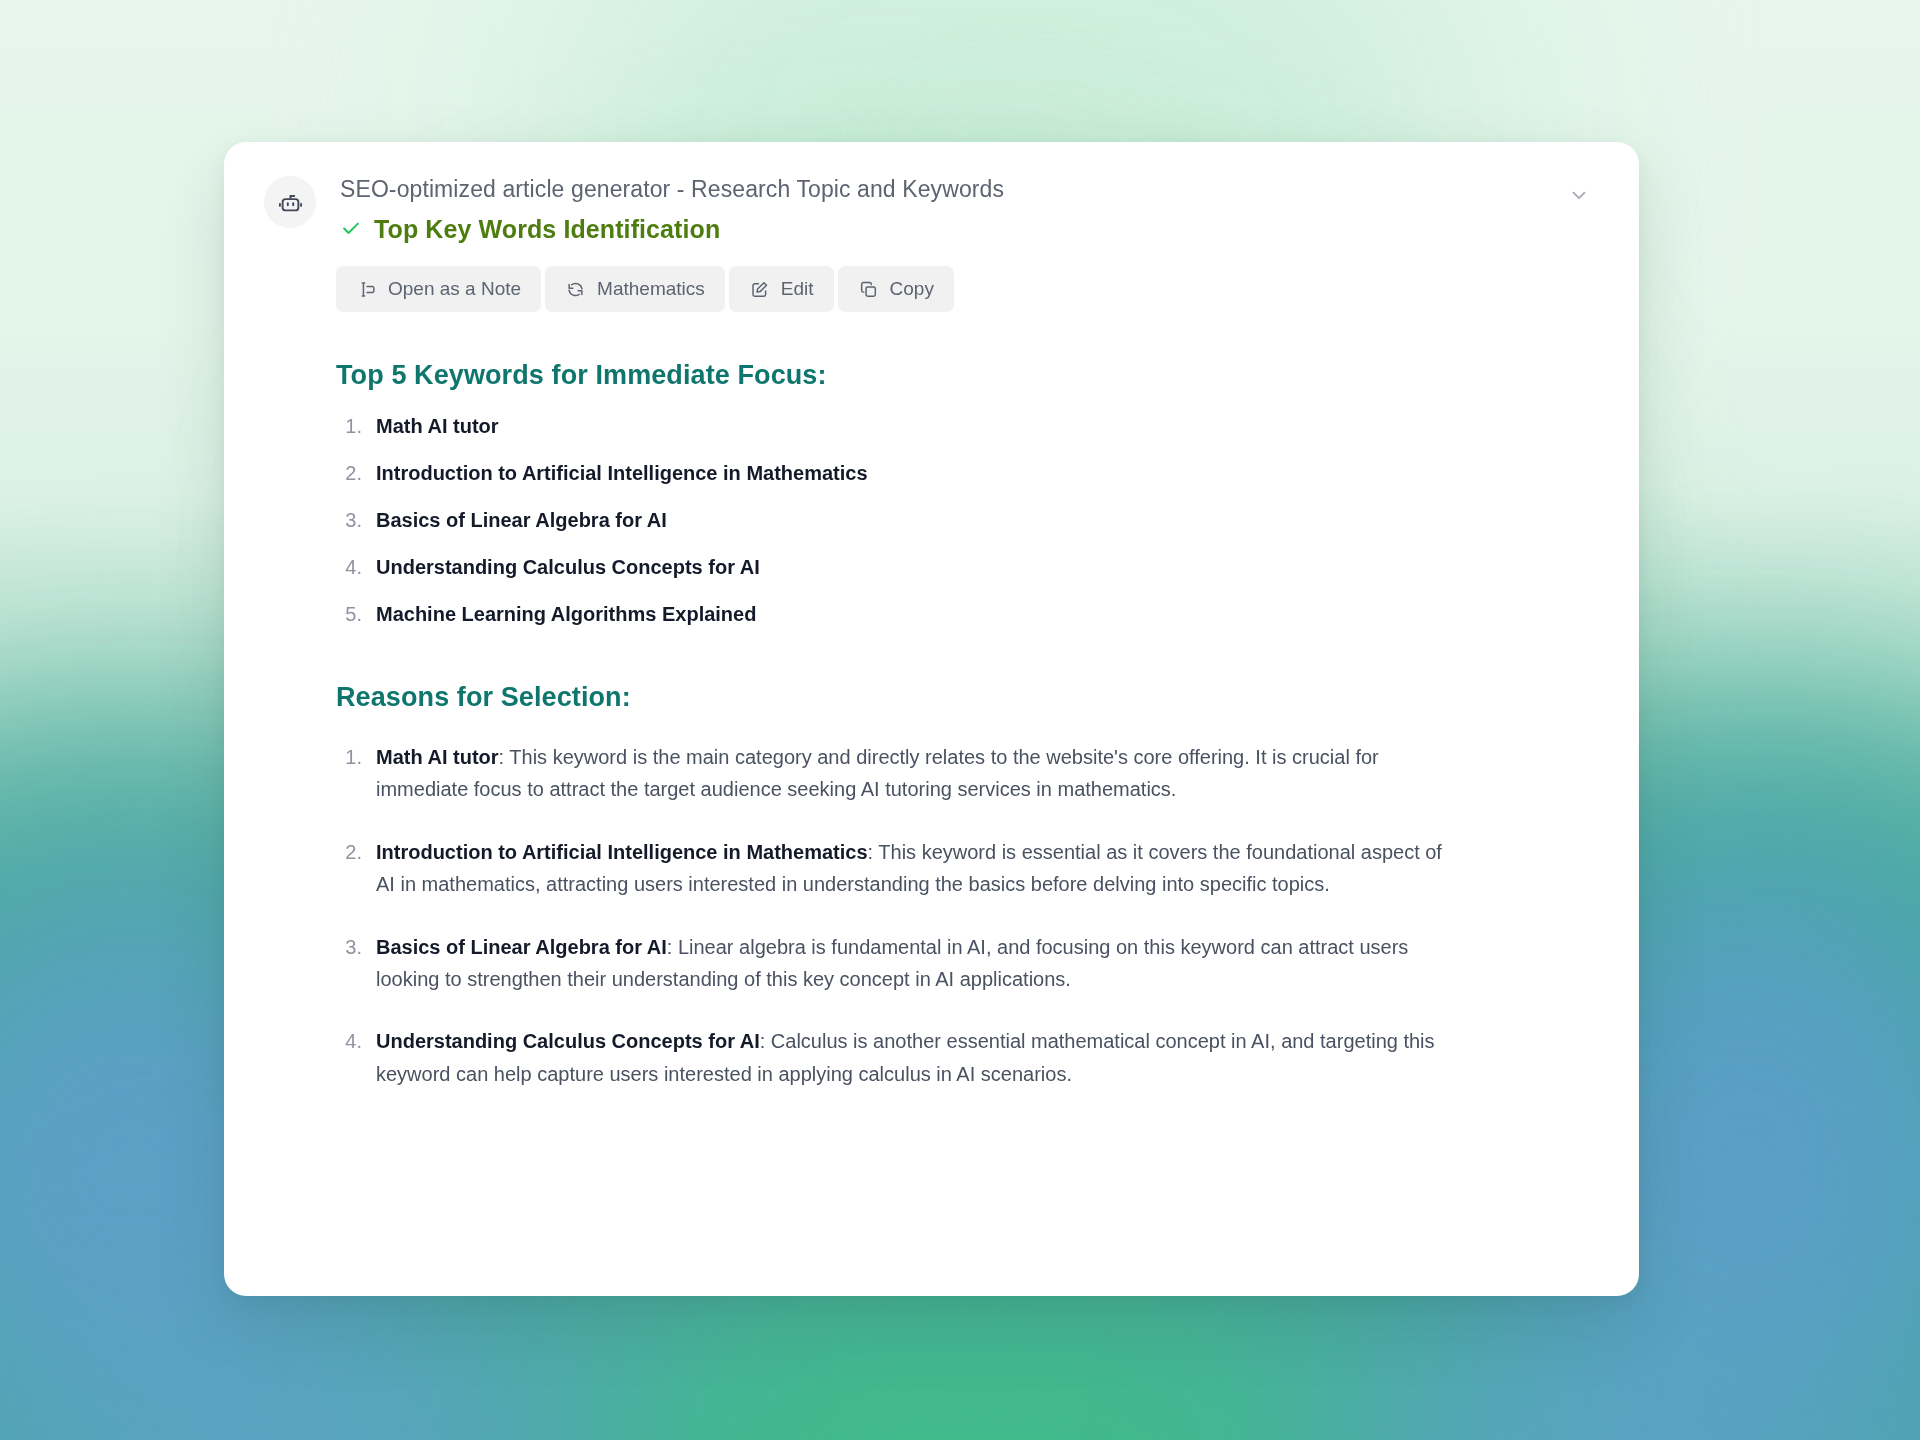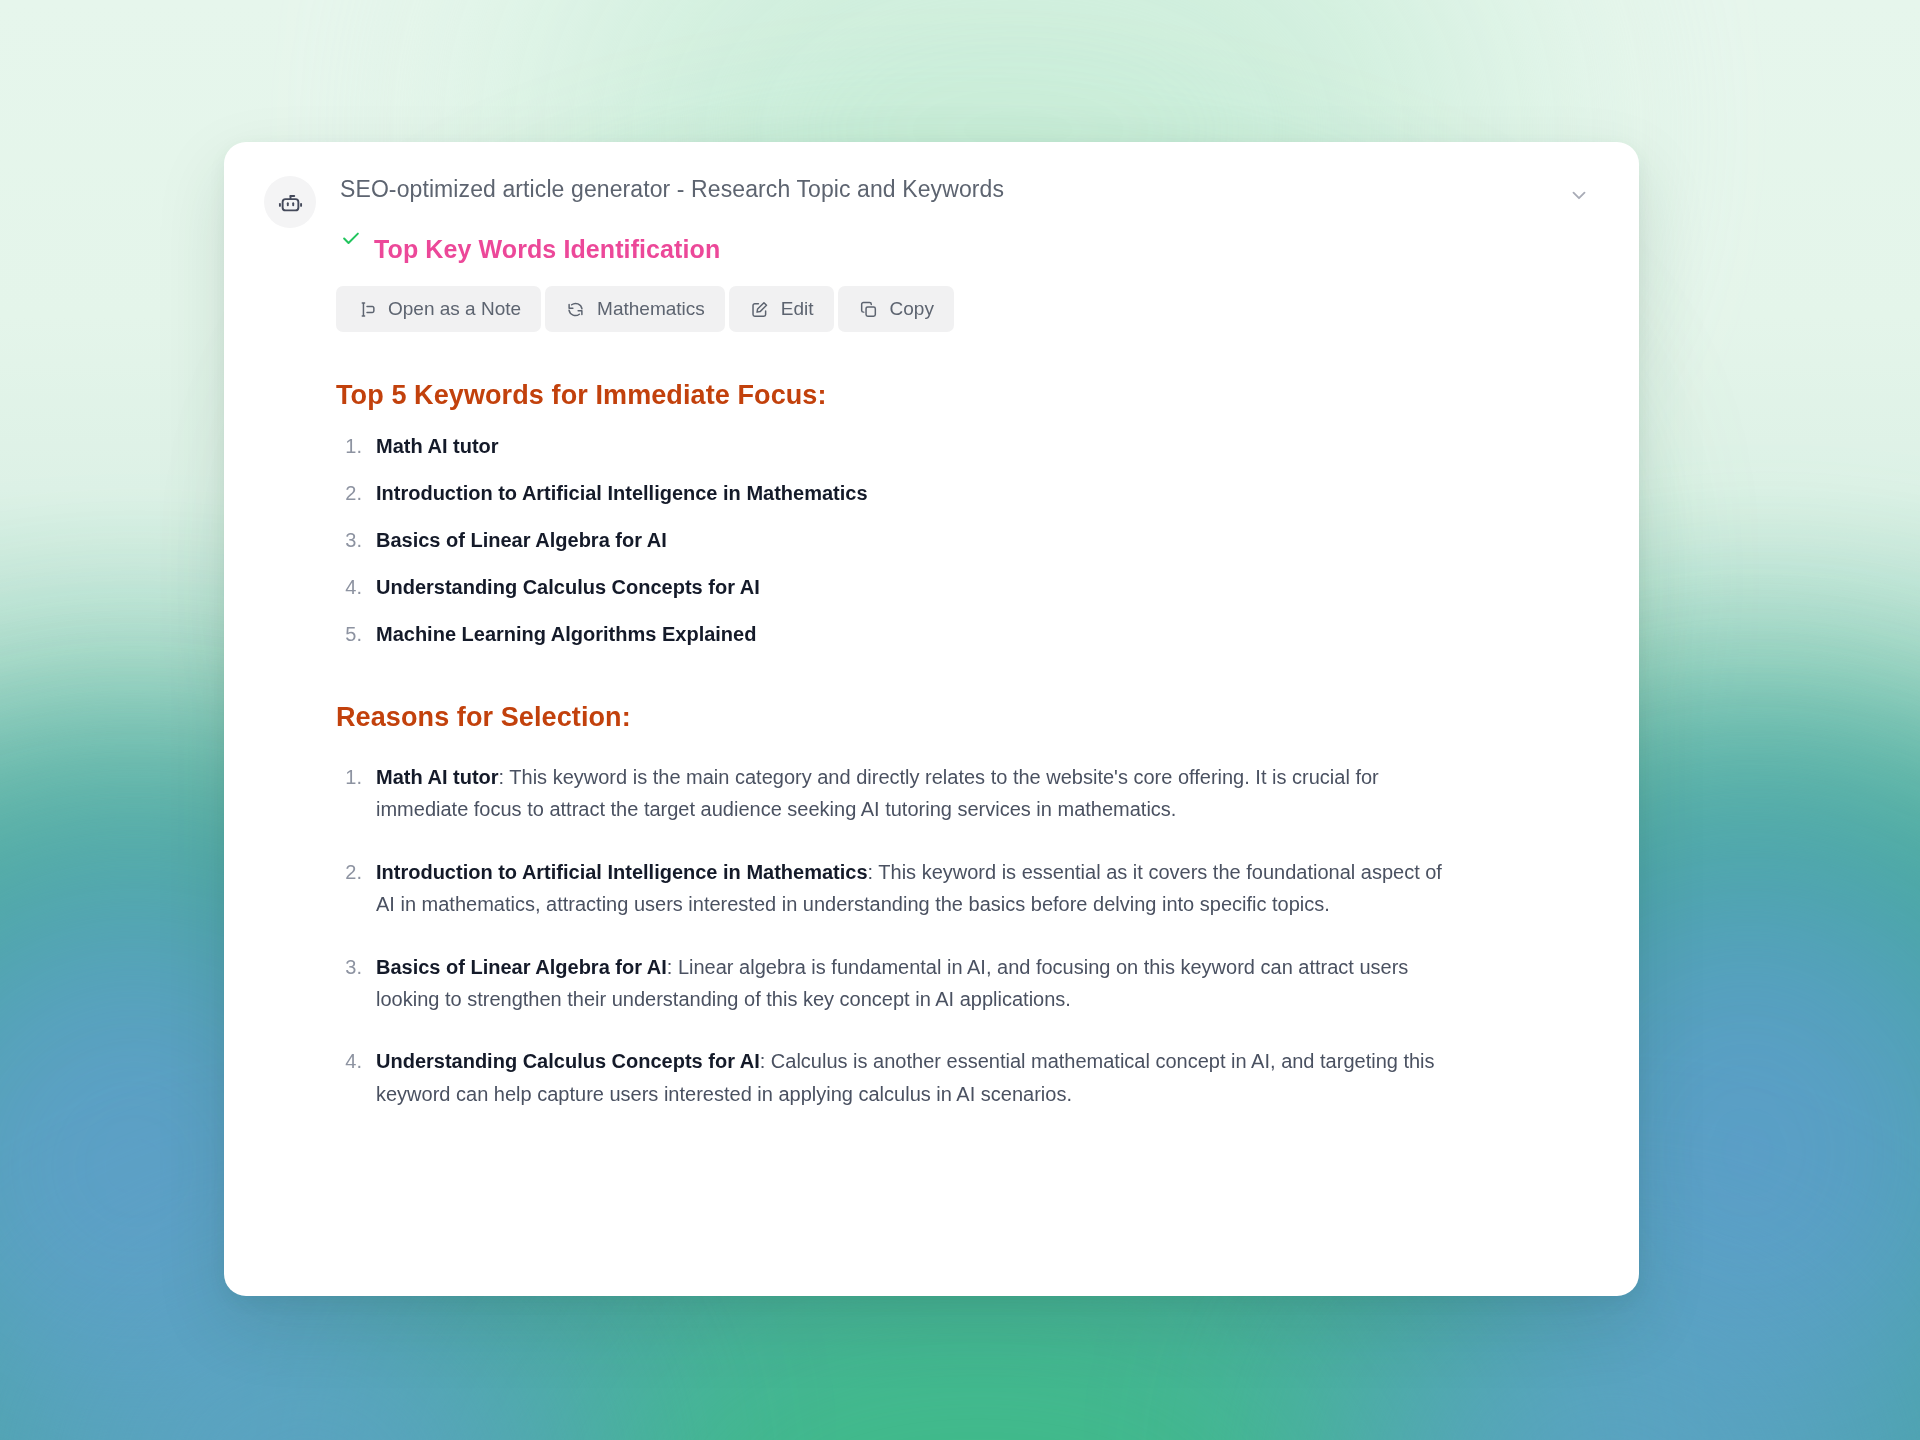--- a/index.html
+++ b/index.html
@@ -136,23 +136,22 @@
   .step-row {
     display: flex;
     align-items: center;
     gap: 12px;
     margin-top: 10px;
   }
   .check-icon { flex: 0 0 auto; display: block; }
   .step-title {
     font-size: 25px;
     font-weight: 700;
-    color: #ec4899;
+    color: #4d7c0f;
     letter-spacing: .1px;
-    margin-top: 20px;
   }
 
   .collapse-btn {
     flex: 0 0 auto;
     width: 40px; height: 40px;
     display: flex; align-items: center; justify-content: center;
     border: none; background: transparent; cursor: pointer;
     margin-top: 2px;
   }
 
@@ -183,21 +182,21 @@
   
   .content {
     margin: 48px 0 0 72px;
     padding-right: 150px;
     color: #202636;
   }
 
   h2.section-heading {
     font-size: 27px;
     font-weight: 700;
-    color: #c2410c;
+    color: #0f766e;
     letter-spacing: .1px;
   }
   h2.section-heading.second { margin-top: 54px; }
 
   ol.keyword-list {
     list-style: none;
     margin: 22px 0 0 0;
     padding: 0;
   }
   ol.keyword-list > li {

